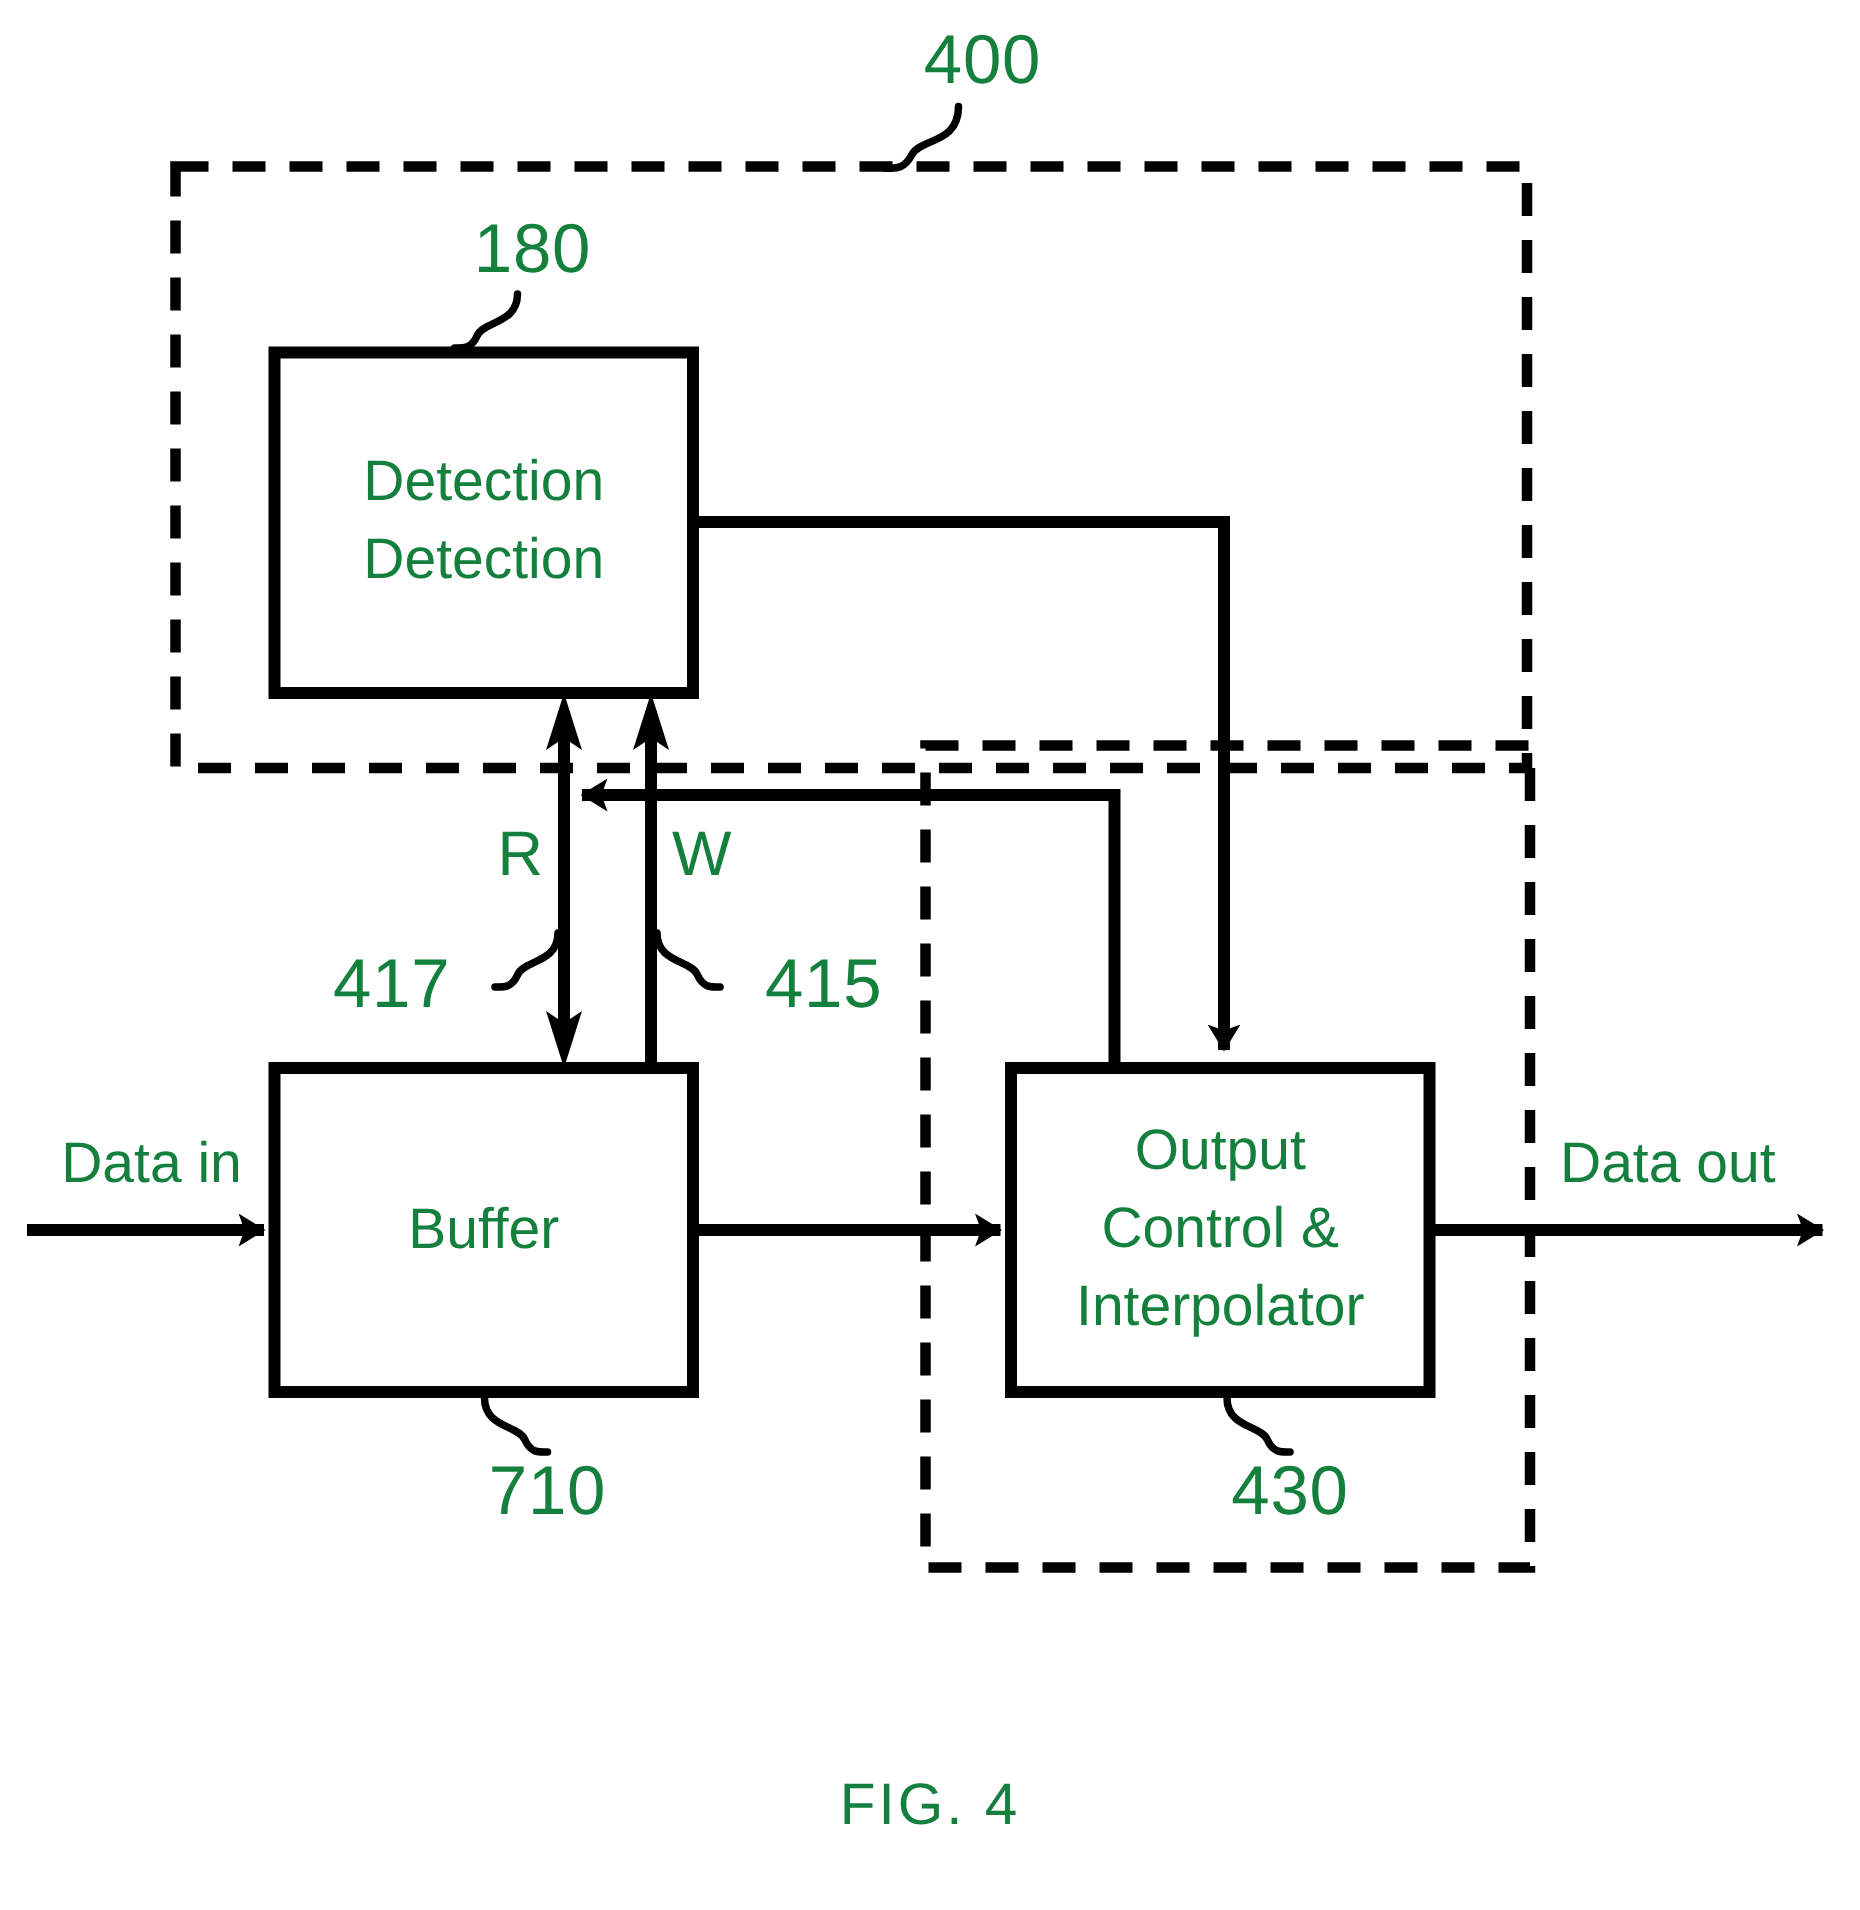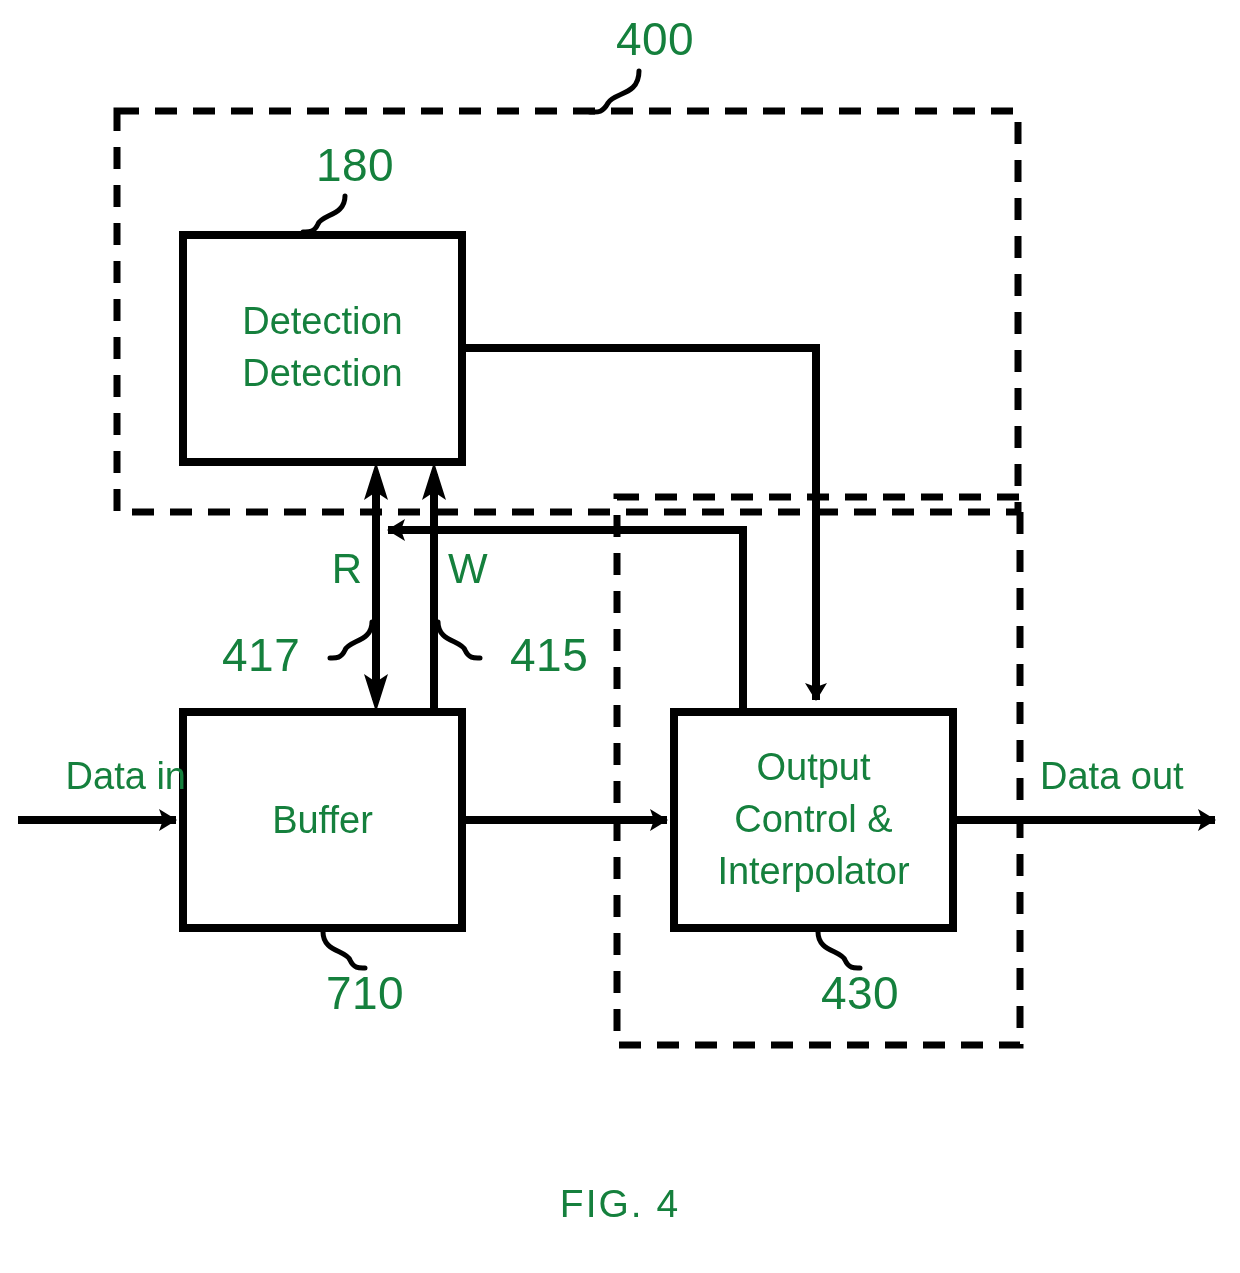--- a/index.html
+++ b/index.html
@@ -118,21 +118,21 @@
   <div class="lbl block-label" style="left:183px; top:352px; width:279px;">Detection</div>
 
   <div class="lbl rw-label" style="left:312px; top:545px; width:50px; text-align:right;">R</div>
 
   <div class="lbl rw-label" style="left:448px; top:545px; width:60px; text-align:left;">W</div>
 
   <div class="lbl ref-num" style="left:222px; top:630px; width:110px; text-align:left;">417</div>
 
   <div class="lbl ref-num" style="left:482px; top:630px; width:110px; text-align:left;margin-left:28px;">415</div>
 
-  <div class="lbl io-label" style="left:16px; top:755px; width:170px; text-align:right;">Data in</div>
+  <div class="lbl io-label" style="left:16px; top:755px; width:170px; text-align:center;">Data in</div>
 
   <div class="lbl block-label" style="left:674px; top:746px; width:279px;">Output</div>
 
   <div class="lbl block-label" style="left:183px; top:799px; width:279px;">Buffer</div>
   <div class="lbl block-label" style="left:674px; top:798px; width:279px;">Control &amp;</div>
   <div class="lbl block-label" style="left:674px; top:850px; width:279px;">Interpolator</div>
 
   <div class="lbl io-label" style="left:1040px; top:755px; width:190px; text-align:left;">Data out</div>
 
   <div class="lbl ref-num" style="left:310px; top:968px; width:110px;">710</div>

